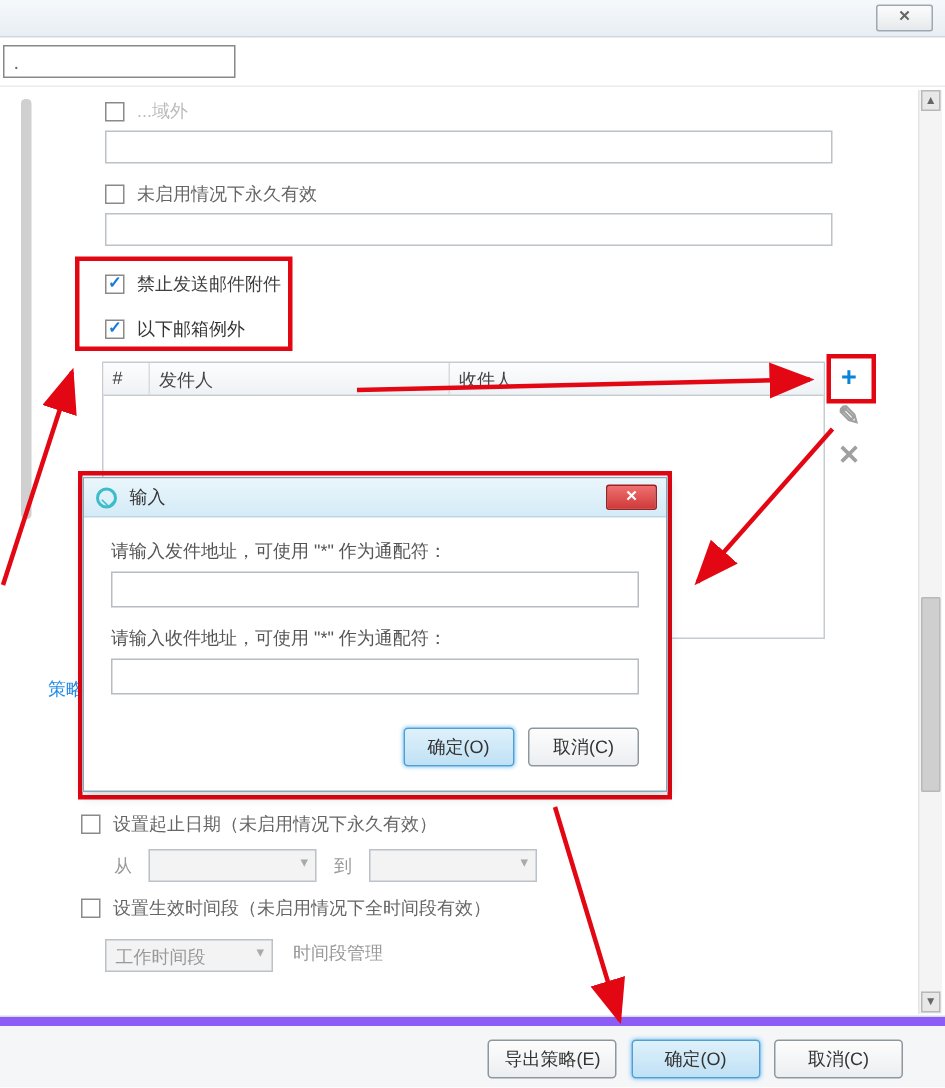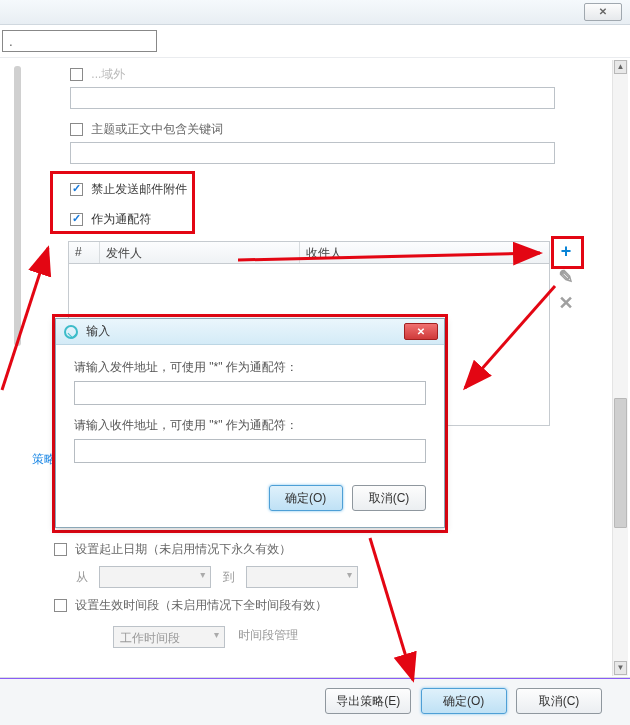--- a/index.html
+++ b/index.html
@@ -134,21 +134,20 @@
     width: 485px;
     height: 22px;
     border: 1px solid #bcc2c8;
     background: #fff;
     margin-top: 4px;
   }
   .wide-input.sel {
     width: 112px;
     background: #f3f3f3;
     position: relative;
-    margin-left: 43px;
   }
   .wide-input.sel::after {
     content: "▾";
     position: absolute;
     right: 5px;
     top: 2px;
     color: #aaa;
     font-size: 10px;
   }
 
@@ -297,21 +296,21 @@
   }
 
   
   .bottom-bar {
     position: absolute;
     left: 0;
     bottom: 0;
     width: 630px;
     height: 47px;
     background: #f4f6f8;
-    border-top: 1px solid #8b5cf6;
+    border-top: 6px solid #8b5cf6;
     text-align: right;
     padding: 9px 28px 0 0;
   }
 
   .bottom-bar .btn { min-width: 86px; }
 
   
   .arrow-layer {
     position: absolute;
     left: 0;
@@ -340,31 +339,31 @@
   <div class="scroll-thumb-right"></div>
 
   <div class="content-block" style="top:8px;">
     <span class="chk"></span>
     <span class="text-line" style="color:#bbb">...域外</span>
     <div class="wide-input"></div>
   </div>
 
   <div class="content-block" style="top:63px;">
     <span class="chk"></span>
-    <span class="text-line">主题或正文中包含关键词</span>
+    <span class="text-line">未启用情况下永久有效</span>
     <div class="wide-input"></div>
   </div>
 
   <div class="content-block" style="top:123px;">
     <span class="chk checked"></span>
     <span class="text-line" style="color:#404040">禁止发送邮件附件</span>
   </div>
   <div class="content-block" style="top:153px;">
     <span class="chk checked"></span>
-    <span class="text-line" style="color:#333">作为通配符</span>
+    <span class="text-line" style="color:#333">以下邮箱例外</span>
   </div>
 
   <div class="exc-table" style="top:183px;">
     <div class="th-row">
       <div class="th-cell" style="width:31px;">#</div>
       <div class="th-cell" style="width:200px;">发件人</div>
       <div class="th-cell" style="flex:1;border-right:none;">收件人</div>
     </div>
   </div>
   <div class="side-tools" style="top:183px;">

